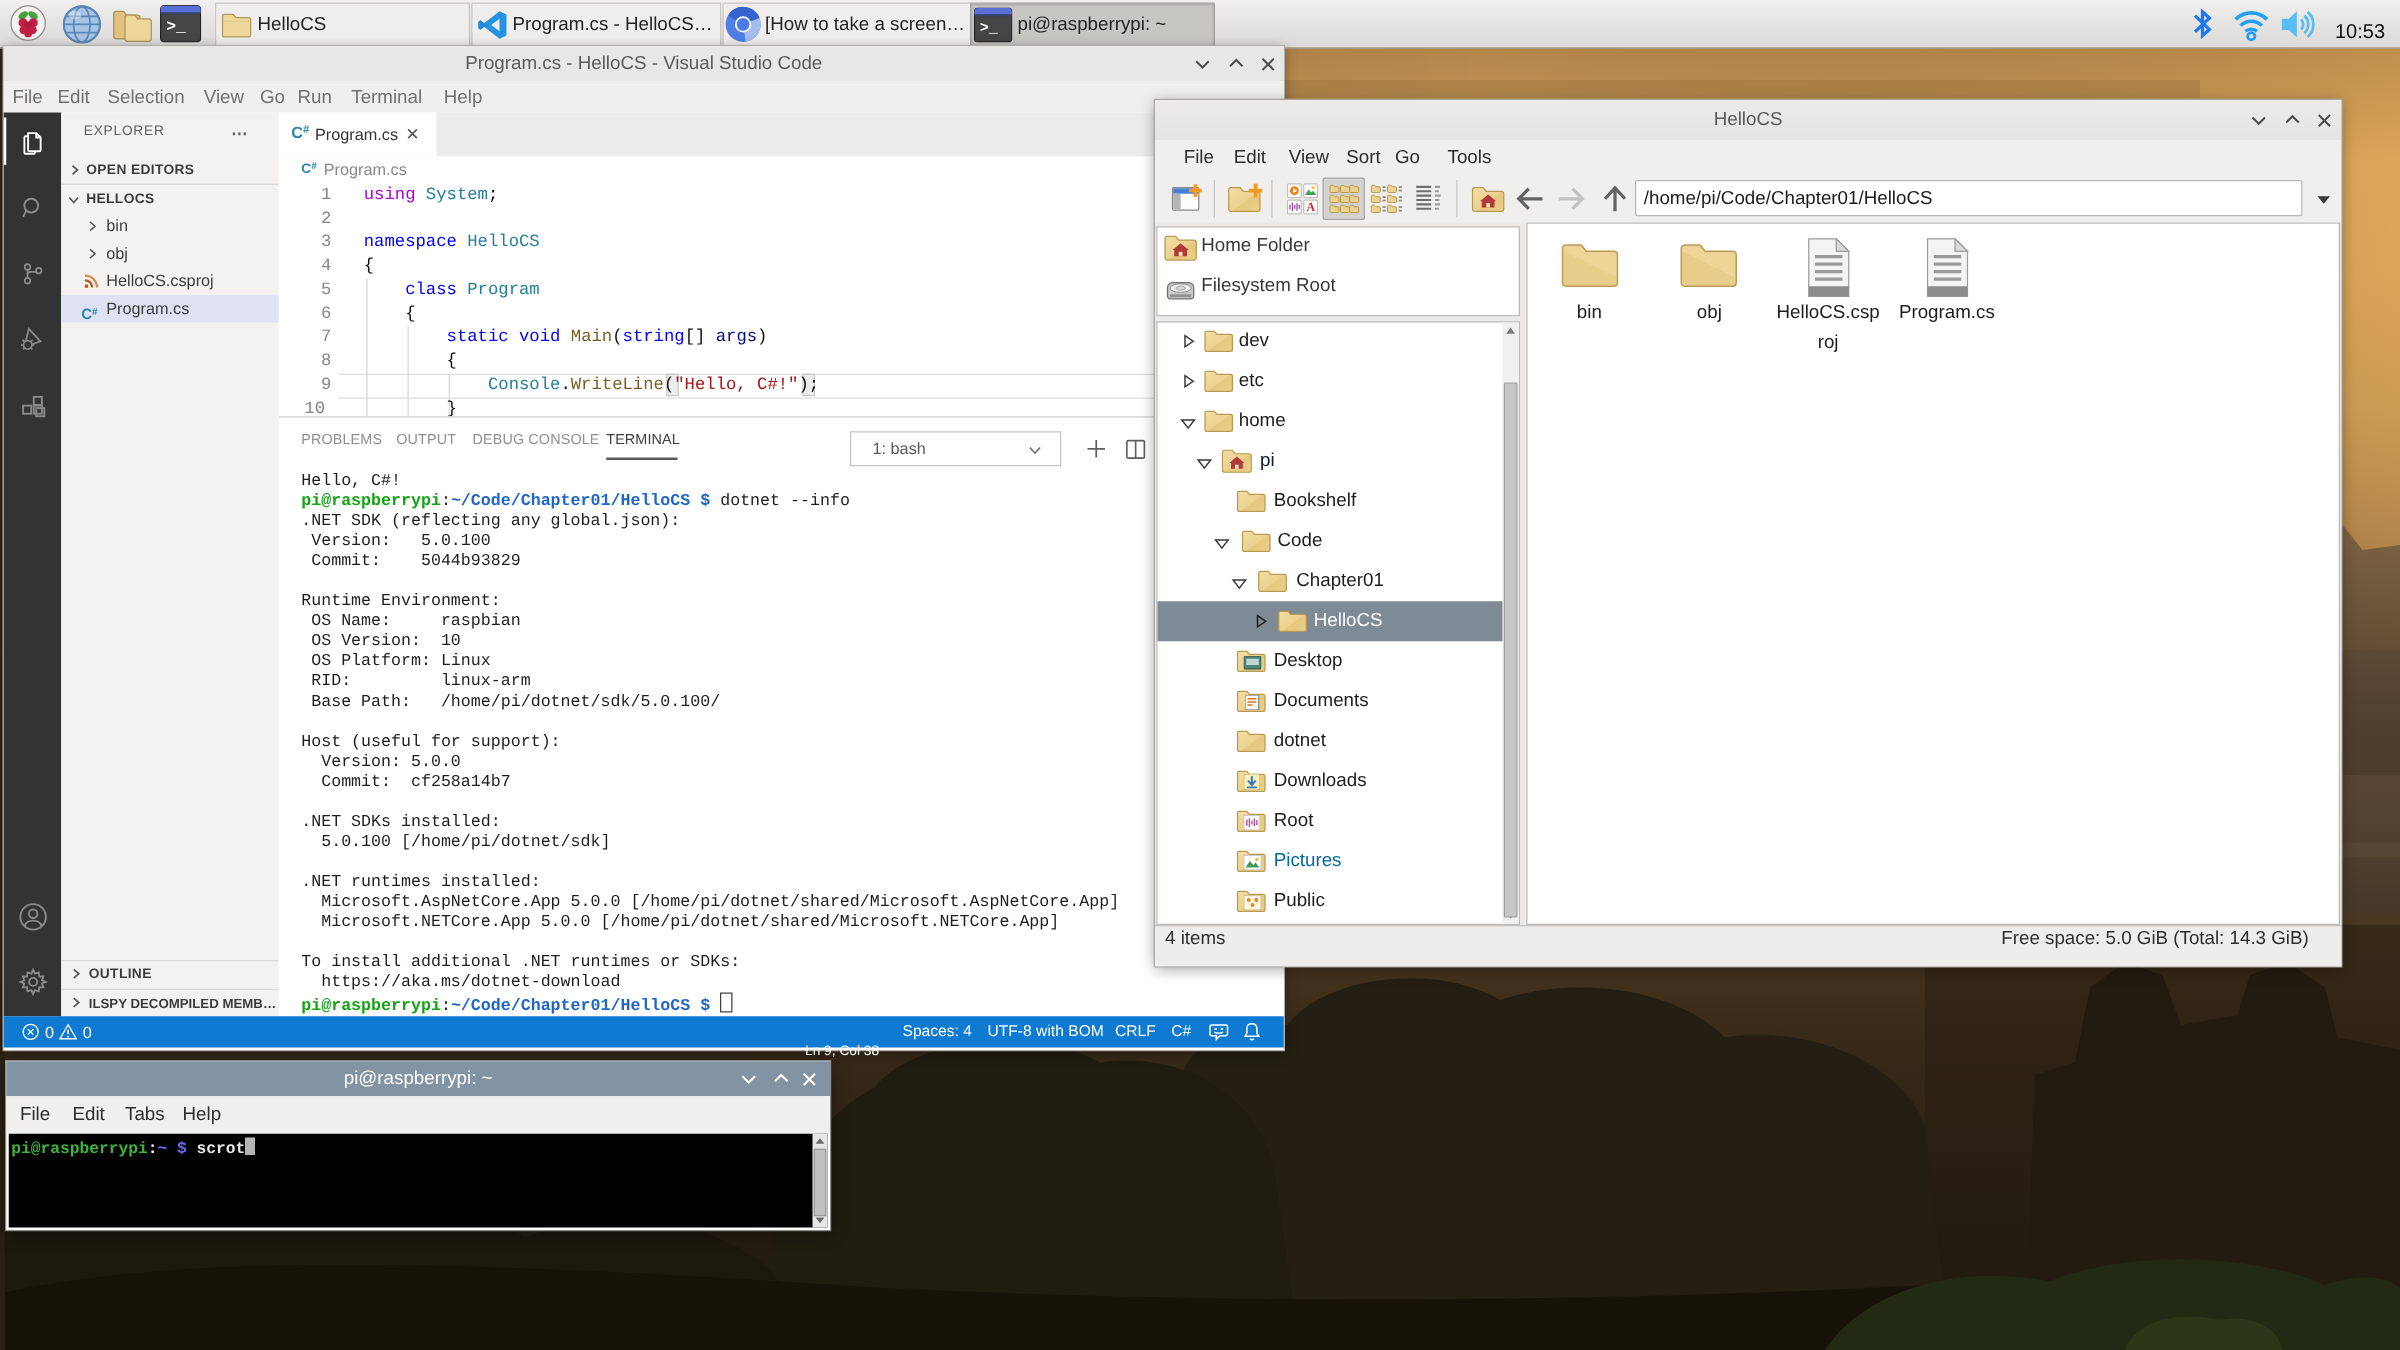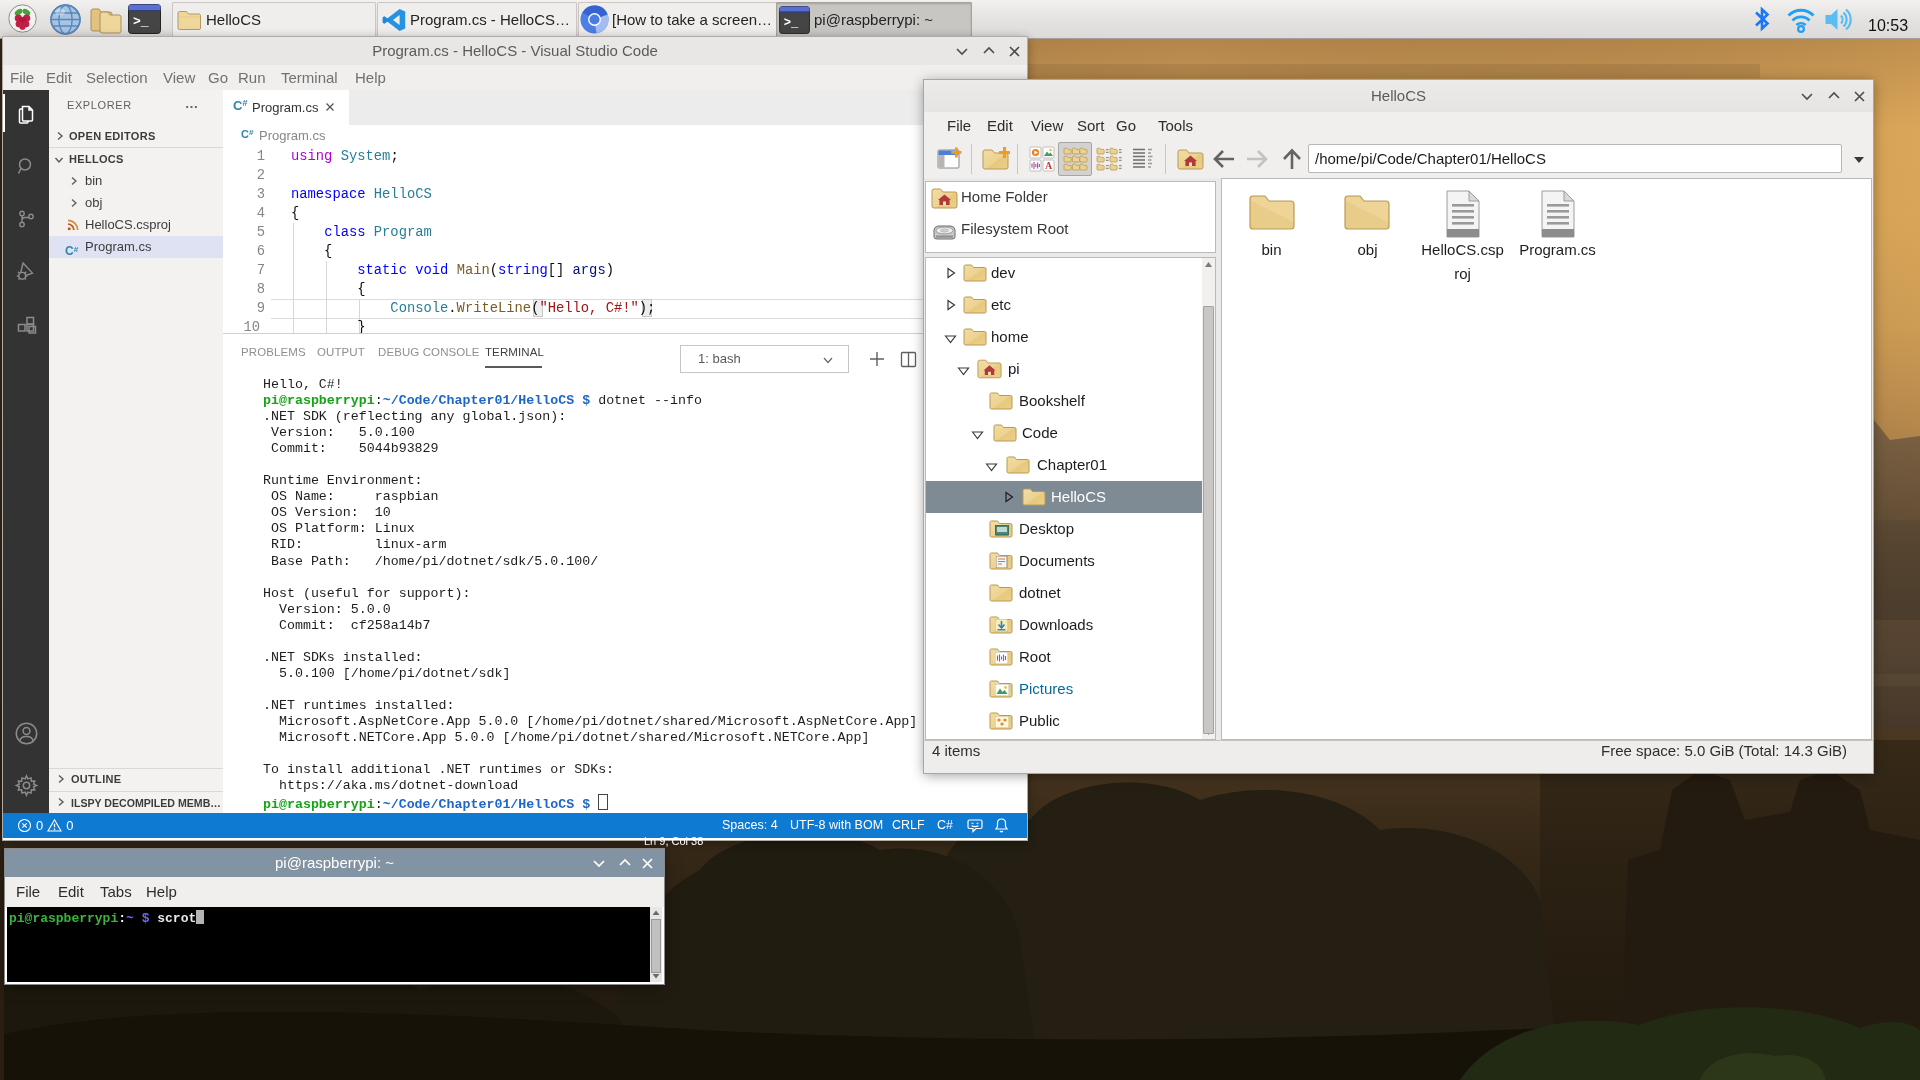--- a/index.html
+++ b/index.html
@@ -385,21 +385,21 @@
         <svg width="20" height="20" viewBox="0 0 20 20">
           <path d="M10 3 L10 17 M3 10 L17 10" stroke="#5f5f5f" stroke-width="1.4"></path>
         </svg>
       </div>
 <div class="abs" style="left:896px;top:313px;">
         <svg width="19" height="19" viewBox="0 0 19 19" fill="none" stroke="#5f5f5f" stroke-width="1.3">
           <rect x="2.5" y="2.5" width="14" height="14" rx="1"></rect>
           <path d="M9.5 2.5 L9.5 16.5"></path>
         </svg>
       </div>
-<div id="vterm" class="mono abs" style="left:238px;top:340px;font-size:13.3px;line-height:16.05px;color:#1e1e1e;white-space:pre;margin-left:22px;">Hello, C#!
+<div id="vterm" class="mono abs" style="left:238px;top:340px;font-size:13.3px;line-height:16.05px;color:#1e1e1e;white-space:pre;">Hello, C#!
 <span style="color:#14a414;font-weight:bold;">pi@raspberrypi</span>:<span style="color:#1e66c8;font-weight:bold;">~/Code/Chapter01/HelloCS $</span> dotnet --info
 .NET SDK (reflecting any global.json):
  Version:   5.0.100
  Commit:    5044b93829
 
 Runtime Environment:
  OS Name:     raspbian
  OS Version:  10
  OS Platform: Linux
  RID:         linux-arm

